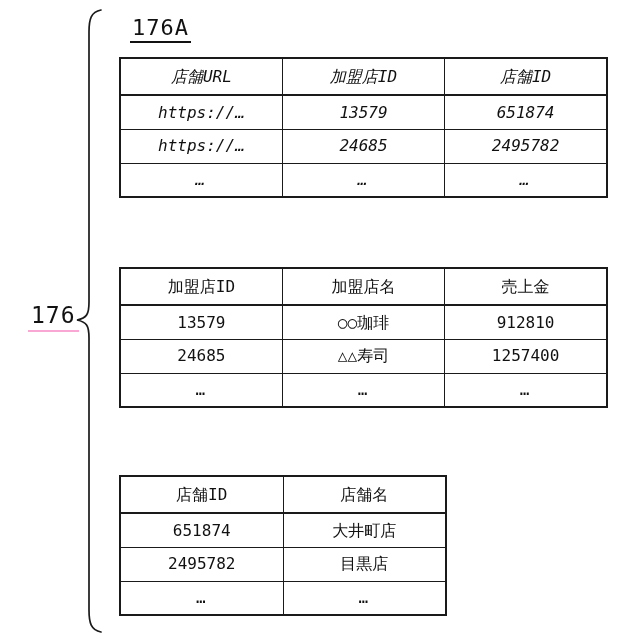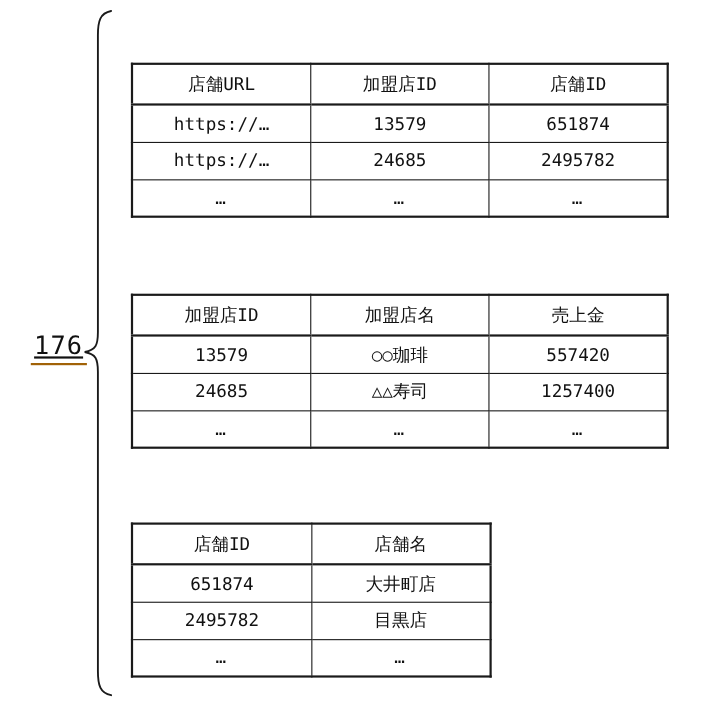--- a/index.html
+++ b/index.html
@@ -21,24 +21,23 @@
     top: 0;
     width: 640px;
     height: 640px;
   }
   .group-label {
     position: absolute;
     left: 28px;
     top: 303px;
     font-size: 23px;
     letter-spacing: 1px;
-    border-bottom: 2px solid #a16207;
+    border-bottom: 2px solid #f9a8d4;
     padding: 0 3px 2px 3px;
     line-height: 1.1;
-    text-decoration: underline;
   }
   .content {
     position: absolute;
     left: 119px;
     top: 0;
     width: 500px;
     height: 640px;
   }
   .tbl-label {
     position: absolute;
@@ -52,21 +51,21 @@
   .lbl-a { top: 16px; }
   .lbl-b { top: 223px; }
   .lbl-c { top: 431px; }
   table {
     position: absolute;
     border-collapse: collapse;
     table-layout: fixed;
     background: #ffffff;
     border: 2px solid #1a1a1a;
   }
-  .tbl-a { top: 57px;  left: 0; width: 489px; }
+  .tbl-a { top: 57px;  left: 0; width: 489px; font-style: italic; }
   .tbl-b { top: 267px; left: 0; width: 489px; }
   .tbl-c { top: 475px; left: 0; width: 328px; }
   th, td {
     border: 1px solid #1a1a1a;
     text-align: center;
     vertical-align: middle;
     font-weight: normal;
     font-size: 16px;
     line-height: 1.2;
     overflow: hidden;
@@ -91,20 +90,21 @@
              C 89 314, 87 318, 77 320
              C 87 322, 89 326, 89 338
              L 89 610
              C 89 623, 91 630, 101 632" fill="none" stroke="#1a1a1a" stroke-width="1.7" stroke-linecap="round"></path>
   </svg>
 
   <div class="group-label">176</div>
 
   <div class="content">
 
+    <div class="tbl-label lbl-a">176A</div>
     <table class="tbl-a">
       <thead>
         <tr>
           <th>店舗URL</th>
           <th>加盟店ID</th>
           <th>店舗ID</th>
         </tr>
       </thead>
       <tbody>
         <tr>
@@ -130,21 +130,21 @@
         <tr>
           <th>加盟店ID</th>
           <th>加盟店名</th>
           <th>売上金</th>
         </tr>
       </thead>
       <tbody>
         <tr>
           <td>13579</td>
           <td>○○珈琲</td>
-          <td>557420</td>
+          <td>912810</td>
         </tr>
         <tr>
           <td>24685</td>
           <td>△△寿司</td>
           <td>1257400</td>
         </tr>
         <tr class="ellipsis-row">
           <td>…</td>
           <td>…</td>
           <td>…</td>

